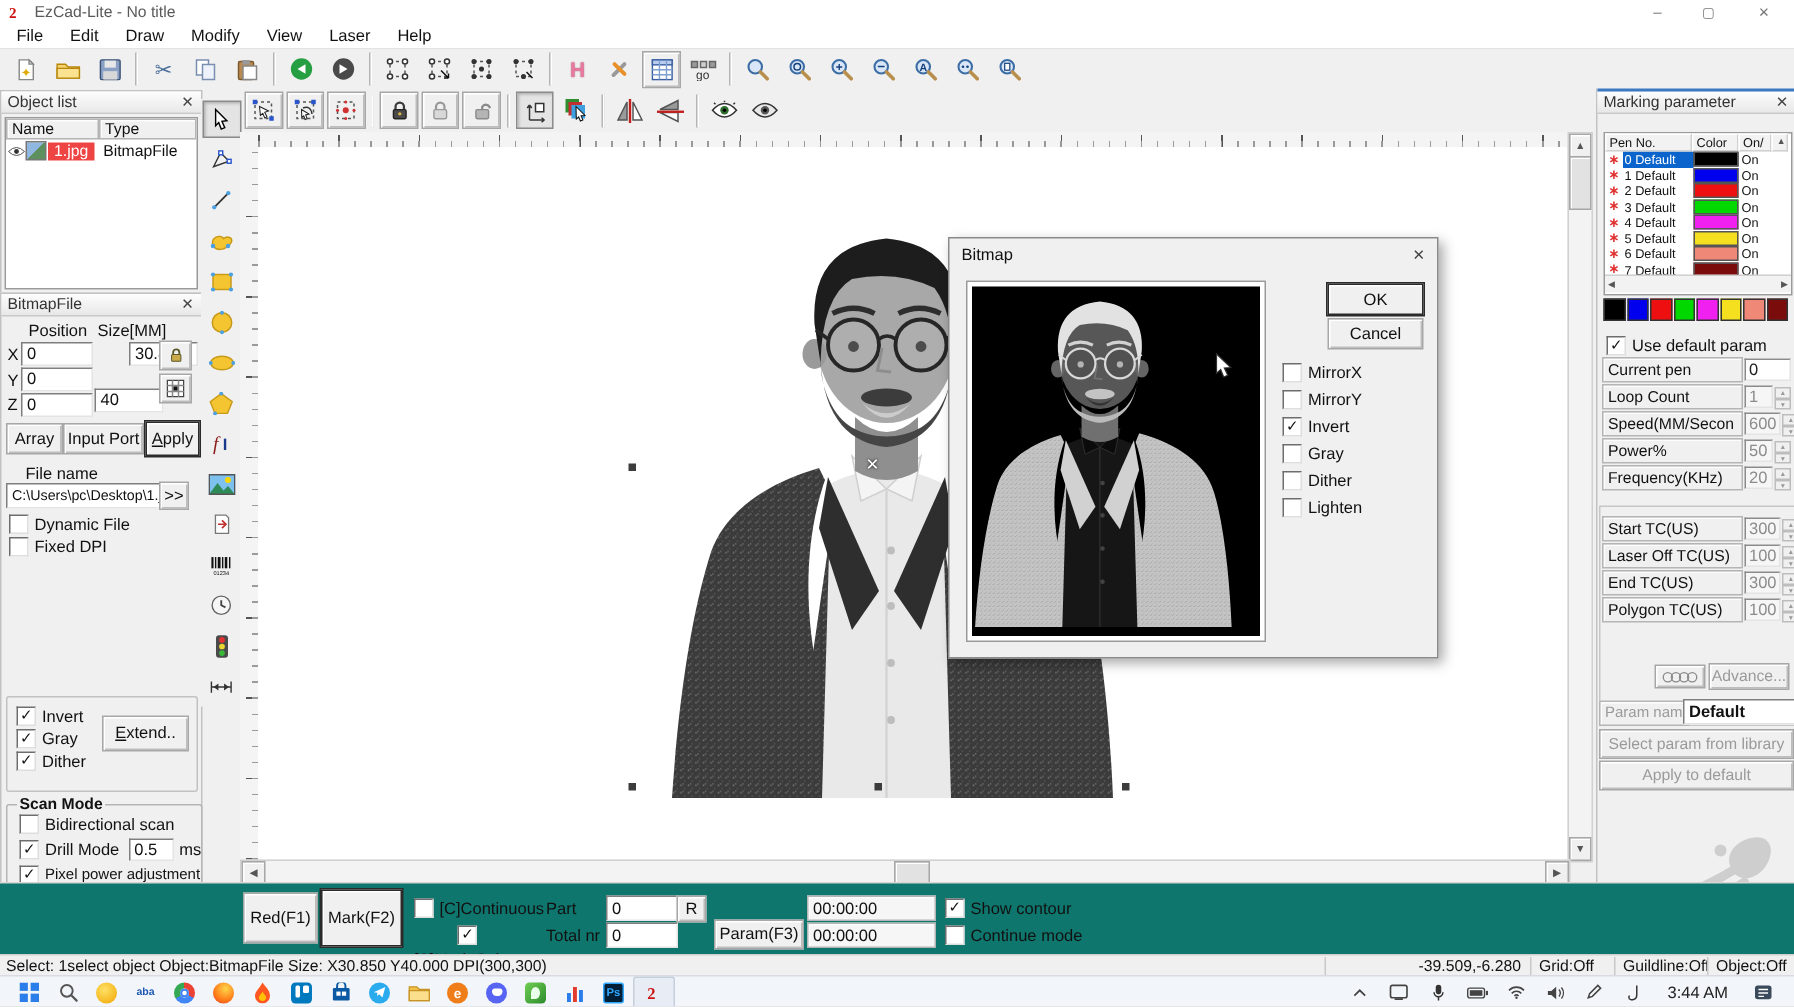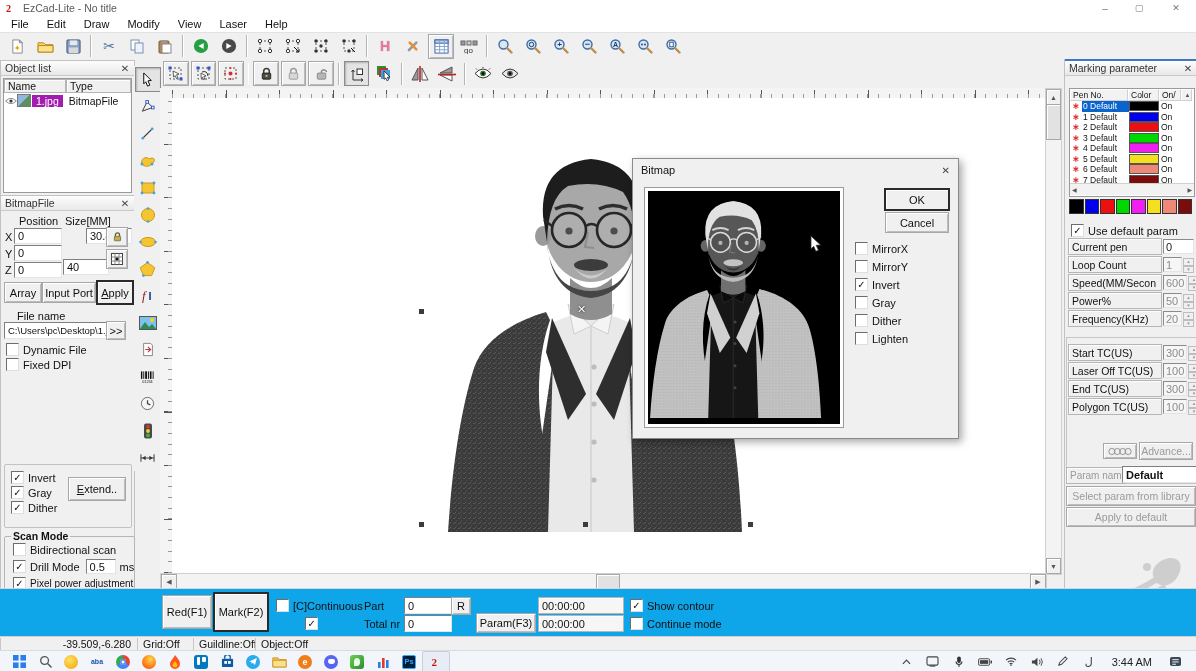--- a/index.html
+++ b/index.html
@@ -427,21 +427,21 @@
         <span class="plabel" style="flex:1;box-sizing:border-box;">Type</span>
       </div>
       <div style="display:flex;align-items:center;height:15px;font-size:10.5px;">
         <span class="appico" style="width:13px;height:10px;">
           <svg width="12" height="8" viewBox="0 0 18 12">
               <path d="M1 6 Q9 -2 17 6 Q9 14 1 6 Z" fill="#fff" stroke="#555"></path>
               <circle cx="9" cy="6" r="2.4" fill="#333"></circle>
             </svg>
         </span>
         <span style="width:12px;height:11px;background:linear-gradient(135deg,#8fb7e0 50%,#5e8f5e 50%);border:1px solid #777;flex:none;"></span>
-        <span style="background:#a21caf;color:#fff;padding:0 4px;margin-left:1px;">1.jpg</span>
+        <span style="background:#ef4444;color:#fff;padding:0 4px;margin-left:1px;">1.jpg</span>
         <span style="margin-left:6px;">BitmapFile</span>
       </div>
     </div>
   </div>
 
   <div class="abs panel" style="left:0;top:195px;width:133px;height:408px;">
     <div class="hdr">
       <span>BitmapFile</span>
       <span class="x">✕</span>
     </div>
@@ -919,21 +919,21 @@
       <g stroke="#c9c9c9" stroke-width="6" fill="none" stroke-linecap="round">
         <path d="M6 52 C32 48 58 40 92 16"></path>
         <path d="M14 62 C38 58 60 50 84 34"></path>
         <path d="M26 70 C44 67 60 61 74 52"></path>
       </g>
       <path d="M84 6 C98 0 106 9 99 22 C94 31 83 35 77 28 C70 19 75 10 84 6 Z" fill="#c9c9c9"></path>
       <circle cx="68" cy="13" r="4" fill="#c9c9c9"></circle>
     </svg>
   </div>
 
-  <div class="abs" style="left:0;top:588px;width:1196px;height:48px;background:#0ea5e9;border-top:1px solid #d5d5d5;">
+  <div class="abs" style="left:0;top:588px;width:1196px;height:48px;background:#0f766e;border-top:1px solid #d5d5d5;">
     <span class="abs btn" style="left:162px;top:6px;width:48px;height:32px;">Red(F1)</span>
     <span class="abs btn default" style="left:214px;top:4px;width:52px;height:36px;">Mark(F2)</span>
     <div class="abs cbrow" style="left:276px;top:10px;">
       <span class="cb"></span>
       <span>[C]Continuous</span>
     </div>
     <div class="abs cbrow" style="left:276px;top:28px;flex-direction:column;">
       <span class="cb checked"></span>
       <span>[S]Mark Select</span>
     </div>
@@ -949,20 +949,21 @@
       <span class="cb checked"></span>
       <span>Show contour</span>
     </div>
     <div class="abs cbrow" style="left:630px;top:28px;">
       <span class="cb"></span>
       <span>Continue mode</span>
     </div>
   </div>
 
   <div class="abs" style="left:0;top:636px;width:1196px;height:14px;background:#f0f0f0;border-top:1px solid #d0d0d0;display:flex;align-items:center;font-size:10.5px;box-sizing:border-box;">
+    <span style="padding-left:4px;flex:1;white-space:nowrap;overflow:hidden;">Select: 1select object Object:BitmapFile Size: X30.850 Y40.000 DPI(300,300)</span>
     <span style="width:130px;text-align:right;border-left:1px solid #c8c8c8;padding-right:6px;white-space:nowrap;">-39.509,-6.280</span>
     <span style="width:50px;border-left:1px solid #c8c8c8;padding-left:5px;white-space:nowrap;overflow:hidden;">Grid:Off</span>
     <span style="width:56px;border-left:1px solid #c8c8c8;padding-left:5px;white-space:nowrap;overflow:hidden;">Guildline:Off</span>
     <span style="width:52px;border-left:1px solid #c8c8c8;padding-left:5px;white-space:nowrap;overflow:hidden;">Object:Off</span>
   </div>
 
   <div class="abs" style="left:0;top:650px;width:1196px;height:21px;background:#f2f5f9;border-top:1px solid #d8dce2;display:flex;align-items:center;">
     <span class="appico" style="margin-left:6px;">
         <svg width="13" height="13" viewBox="0 0 14 14">
           <g fill="#2b7de9">

